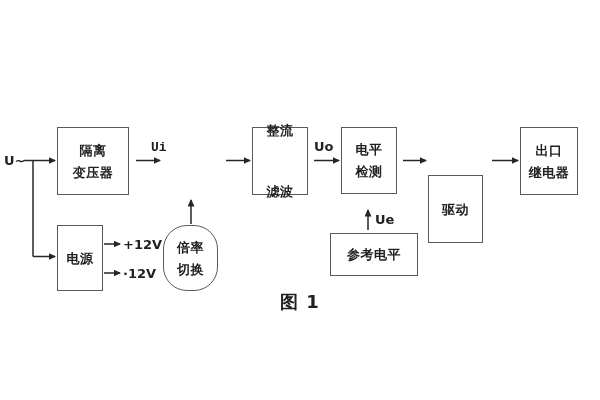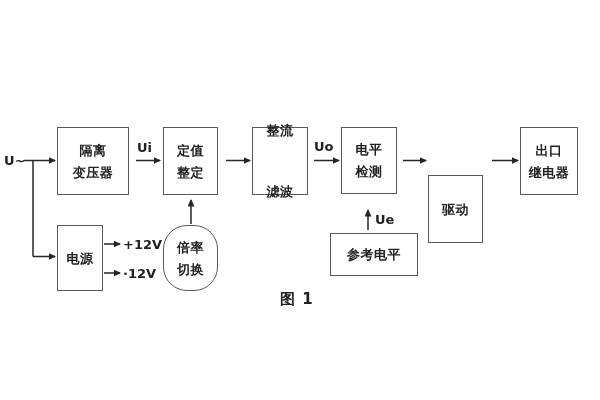--- a/index.html
+++ b/index.html
@@ -38,21 +38,21 @@
     color:var(--text);
     font-size:13px;
     font-weight:700;
     line-height:1;
     white-space:nowrap;
   }
   .caption{
     position:absolute;
     left:280px;top:290px;
     color:var(--text);
-    font-size:15px;
+    font-size:18px;
     font-weight:600;
     letter-spacing:1px;
   }
   svg{position:absolute;left:0;top:0;}
   .wire{stroke:var(--line);stroke-width:1.5;fill:none;}
 </style>
 </head>
 <body>
 
 <div id="canvas">
@@ -86,24 +86,20 @@
     <g>
       <path class="wire" d="M368,230 V210" marker-end="url(#ah)"></path>
     </g>
   </svg>
 
   <div class="box" style="left:57px;top:127px;width:72px;height:68px;">
     <span>隔离</span>
     <span>变压器</span>
   </div>
 
-  <div class="box" style="left:163px;top:127px;width:55px;height:68px;">
-    <span>定值</span>
-    <span>整定</span>
-  </div>
 
   <div class="box" style="left:252px;top:127px;width:56px;height:68px;gap:48px;">
     <span>整流</span>
     <span>滤波</span>
   </div>
 
   <div class="box" style="left:341px;top:127px;width:56px;height:67px;">
     <span>电平</span>
     <span>检测</span>
   </div>
@@ -124,21 +120,21 @@
   <div class="box" style="left:163px;top:225px;width:55px;height:66px;border-radius:24px;">
     <span>倍率</span>
     <span>切换</span>
   </div>
 
   <div class="box" style="left:330px;top:233px;width:88px;height:43px;">
     <span>参考电平</span>
   </div>
 
   <span class="sig" style="left:4px;top:154px;">U~</span>
-  <span class="sig" style="left:137px;top:141px;">Ui</span>
+  <span class="sig" style="left:151px;top:141px;font-family:Liberation Mono, monospace;">Ui</span>
   <span class="sig" style="left:314px;top:140px;">Uo</span>
   <span class="sig" style="left:375px;top:213px;">Ue</span>
   <span class="sig" style="left:123px;top:238px;text-align:center;">+12V</span>
   <span class="sig" style="left:123px;top:267px;">·12V</span>
 
   <span class="caption">图 1</span>
 
 </div>
 
 </body></html>

